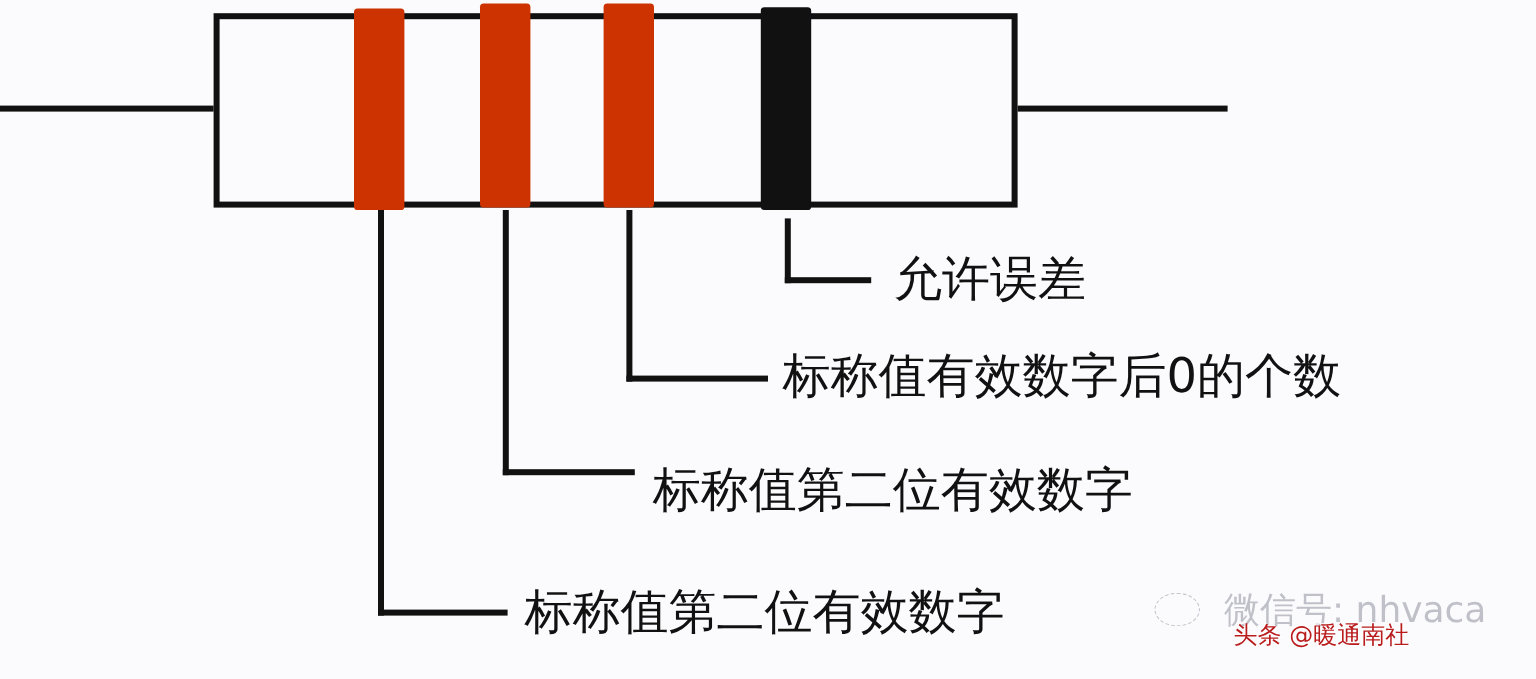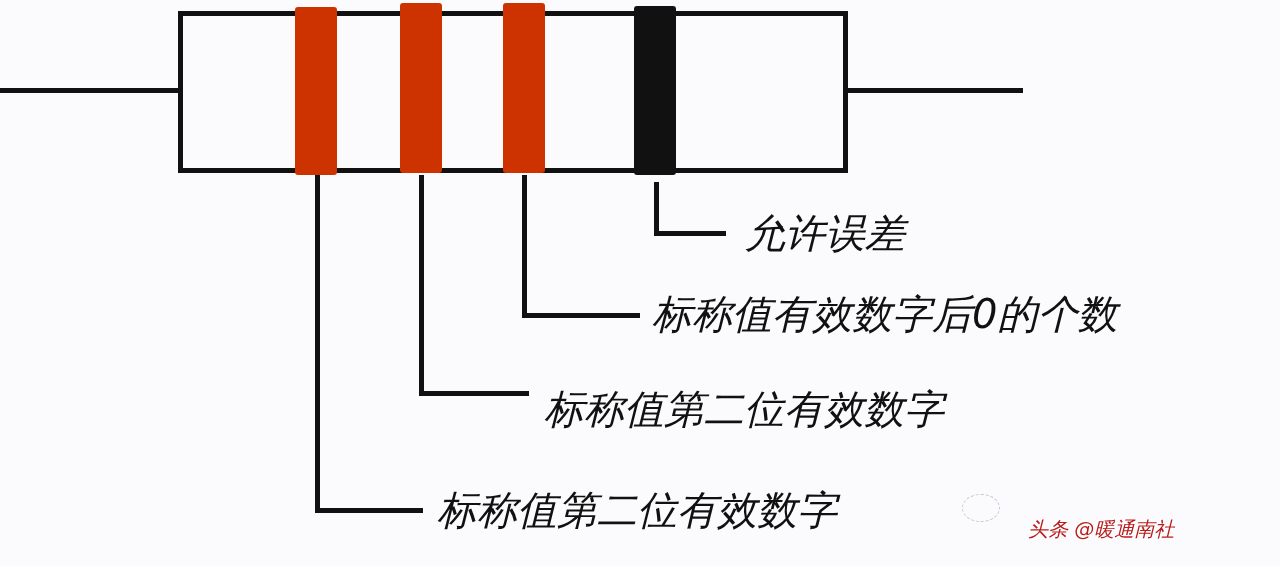--- a/index.html
+++ b/index.html
@@ -24,21 +24,21 @@
   .wm2 {
     position: absolute; font-size: 20px; color: #b91c1c;
     white-space: nowrap; font-family: "DejaVu Sans", sans-serif;
     text-shadow: 1px 1px 0 #fff, -1px -1px 0 #fff;
     text-align: center;
   }
 </style>
 </head>
 <body>
 
-<div class="abs" style="left:0;top:0;width:1280px;height:566px;font-style:italic;">
+<div class="abs" style="left:0;top:0;width:1280px;height:566px;">
 
   <div class="line" style="left:0;top:88px;width:180px;height:5px;"></div>
   <div class="line" style="left:843px;top:88px;width:180px;height:5px;"></div>
 
   <div class="abs" style="left:178px;top:11px;width:660px;height:152px;border:5px solid #111;background:#fbfbfd;"></div>
 
   <div class="band" style="left:295px;top:7px;width:42px;height:168px;background:#cc3300;"></div>
   <div class="band" style="left:400px;top:3px;width:42px;height:170px;background:#cc3300;"></div>
   <div class="band" style="left:503px;top:3px;width:42px;height:170px;background:#cc3300;"></div>
   <div class="band" style="left:634px;top:6px;width:42px;height:169px;background:#111;"></div>
@@ -54,14 +54,15 @@
 
   <div class="line" style="left:315px;top:175px;width:5px;height:338px;"></div>
   <div class="line" style="left:315px;top:508px;width:108px;height:5px;"></div>
 
   <span class="label" style="left:745px;top:213px;">允许误差</span>
   <span class="label" style="left:652px;top:294px;">标称值有效数字后0的个数</span>
   <span class="label" style="left:544px;top:389px;">标称值第二位有效数字</span>
   <span class="label" style="left:437px;top:490px;">标称值第二位有效数字</span>
 
   <span class="abs" style="left:962px;top:494px;width:36px;height:26px;border:1px dashed #b0b0bb;border-radius:50%;opacity:0.7;"></span>
+  <span class="wm1" style="left:1020px;top:488px;">微信号: nhvaca</span>
   <span class="wm2" style="left:1028px;top:516px;">头条 @暖通南社</span>
 </div>
 
 </body></html>

